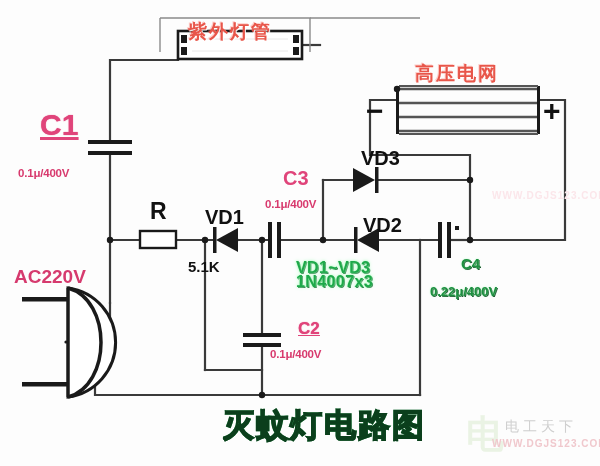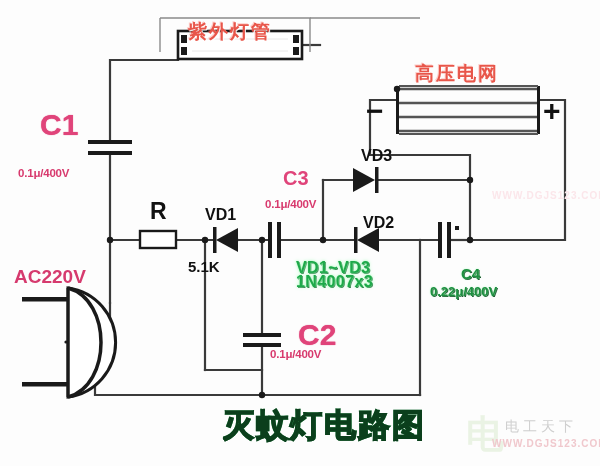--- a/index.html
+++ b/index.html
@@ -29,20 +29,21 @@
     white-space: nowrap;
     line-height: 1;
     user-select: none;
   }
   
   .pink-big {
     color: #e0447a;
     font-weight: bold;
     font-size: 30px;
     text-shadow: 0 0 1px #e0447a;
+    text-decoration: underline;
   }
   .pink-mid {
     color: #d63a6e;
     font-weight: bold;
     font-size: 19px;
   }
   .pink-small {
     color: #d83a6e;
     font-weight: bold;
     font-size: 11.5px;
@@ -55,21 +56,21 @@
   }
   
   .blk-big {
     color: #111;
     font-weight: bold;
     font-size: 23px;
   }
   .blk-mid {
     color: #111;
     font-weight: bold;
-    font-size: 16px;
+    font-size: 20px;
   }
   .blk-small {
     color: #111;
     font-weight: bold;
     font-size: 15px;
   }
   
   .red-cjk {
     color: #e8564a;
     font-weight: bold;
@@ -88,21 +89,20 @@
       0 0 4px #bfffd0,
       1px 1px 0 #0c5e28;
   }
   .green-c4 {
     color: #1d8f40;
     font-weight: bold;
     font-size: 15px;
     text-shadow:
       0 0 2px #b6ffc6,
       1px 1px 0 #0a4a1f;
-    margin-top: 10px;
   }
   .green-c4v {
     color: #1d8f40;
     font-weight: bold;
     font-size: 13px;
     text-shadow:
       0 0 2px #b6ffc6,
       1px 1px 0 #0a4a1f;
   }
   
@@ -343,21 +343,21 @@
   <div class="lbl blk-mid" style="left:363px; top:215px;">VD2</div>
 
   <div class="lbl blk-mid" style="left:361px; top:148px;">VD3</div>
 
   <div class="lbl green-glow" style="left:296px; top:260px;">VD1~VD3</div>
   <div class="lbl green-glow" style="left:296px; top:274px;">1N4007x3</div>
 
   <div class="lbl green-c4" style="left:461px; top:256px;">C4</div>
   <div class="lbl green-c4v" style="left:430px; top:285px;">0.22μ/400V</div>
 
-  <div class="lbl pink-big" style="left:298px; top:320px; font-size:30px;">C2</div>
+  <div class="lbl pink-big" style="left:298px; top:320px; font-size:17px;">C2</div>
   <div class="lbl pink-small" style="left:270px; top:349px;">0.1μ/400V</div>
 
   <div id="title-main">灭蚊灯电路图</div>
 
   <div class="wm" id="wm-logo">电</div>
   <div class="wm" id="wm-cjk">电工天下</div>
   <div class="wm" id="wm-url">WWW.DGJS123.COM</div>
   <div class="wm" id="wm-faint">WWW.DGJS123.COM</div>
 
 </div>

